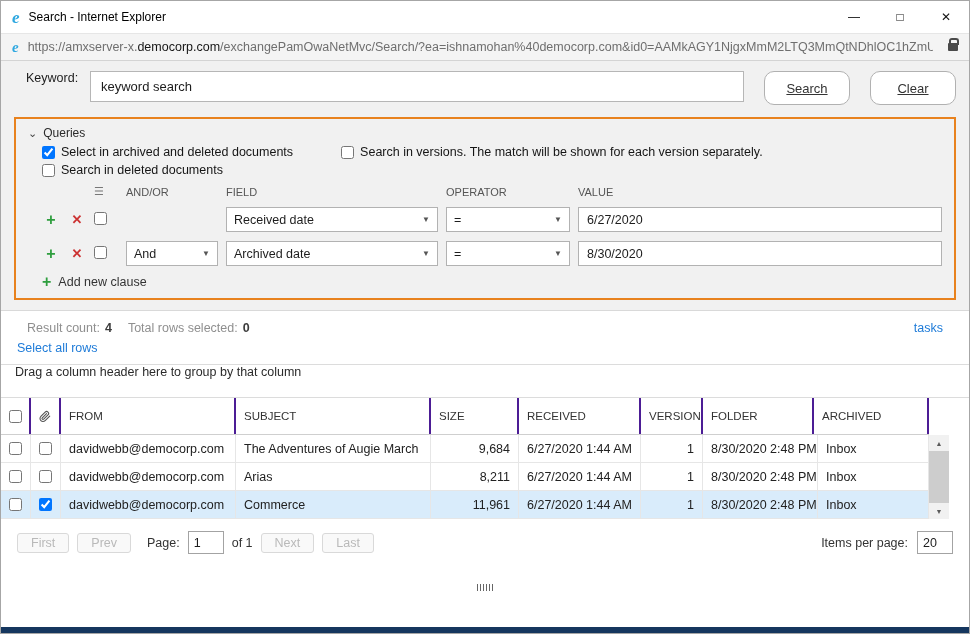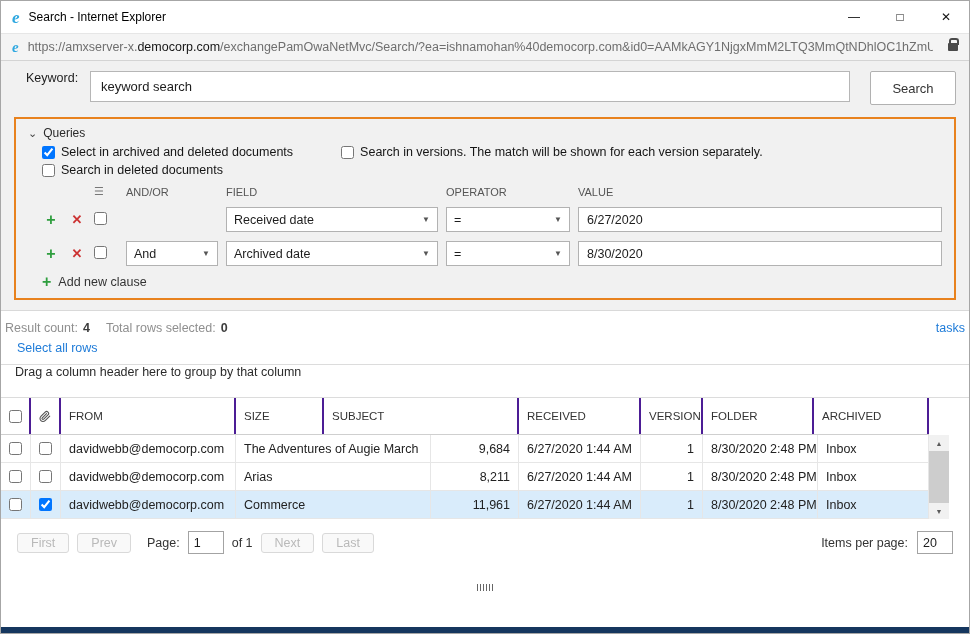--- a/index.html
+++ b/index.html
@@ -27,22 +27,22 @@
   .lock { width:10px; height:8px; background:#4a4a4a; border-radius:1px; position:relative; margin-left:6px; flex:0 0 auto; }
   .lock::before { content:''; position:absolute; top:-5px; left:1px; width:6px; height:5px;
     border:2px solid #4a4a4a; border-bottom:none; border-radius:3px 3px 0 0; }
 
   
   .toolbar { background:#f1f1f1; padding:10px 13px 10px; }
   .keyword-row { display:flex; align-items:flex-start;margin-left:12px; }
   .keyword-label { width:64px; color:#1c1c1c; }
   .keyword-input { flex:1; height:31px; border:1px solid #b6b6b6; background:#fff; padding:0 10px; font-size:13px;
     font-family:"Liberation Sans", sans-serif; color:#1c1c1c; }
-  .btn { height:34px; min-width:86px; margin-left:20px; background:#fff; border:1px solid #b1b1b1; border-radius:2px;
-    font-size:13px; color:#333; font-family:"Liberation Sans", sans-serif; cursor:pointer; }
+  .btn { height:34px; min-width:86px; margin-left:20px; background:#fff; border:1px solid #b1b1b1; border-radius:10px;
+    font-size:13px; color:#333; font-family:"Liberation Sans", sans-serif; cursor:pointer;text-decoration:underline; }
 
   .queries-box { margin-top:12px; border:2px solid #e8821e; padding:6px 12px 8px 12px; }
   .queries-title { display:flex; align-items:center; gap:6px; color:#2b2b2b; font-size:12px; height:16px; }
   .chev { font-size:11px; color:#444; line-height:1; }
   .opt-line { display:flex; align-items:center; margin-top:4px; padding-left:14px; gap:6px; color:#151515; }
   .opt-line label { display:flex; align-items:center; gap:6px; }
   .opt-gap { margin-right:42px; }
   input[type=checkbox]{ width:13px; height:13px; margin:0; }
 
   .clause-grid {
@@ -56,21 +56,21 @@
   .icon-x { color:#cc3232; font-weight:bold; font-size:13px; line-height:1; text-align:center; cursor:pointer; }
   .dropdown { height:25px; background:#fff; border:1px solid #b2b2b2; display:flex; align-items:center;
     justify-content:space-between; padding:0 7px; color:#1d1d1d; cursor:pointer; }
   .dd-arrow { font-size:8px; color:#555; }
   .value-input { height:25px; width:100%; border:1px solid #b2b2b2; padding:0 8px; font-size:12.5px;
     font-family:"Liberation Sans", sans-serif; color:#1d1d1d; background:#fff; }
   .add-clause { margin-top:8px; padding-left:14px; display:flex; align-items:center; gap:7px; color:#333; cursor:pointer; }
 
   
   .results { background:#fff; border-top:1px solid #d9d9d9; }
-  .info-row { display:flex; align-items:flex-end; padding:10px 4px 2px; color:#8f8f8f; }
+  .info-row { display:flex; align-items:flex-end; padding:10px 26px 2px; color:#8f8f8f; }
   .info-strong { color:#3c3c3c; font-weight:bold; margin:0 16px 0 5px; }
   .link { color:#1e7bd8; cursor:pointer; }
   .tasks-link { margin-left:auto; }
   .select-all { padding:4px 16px 9px; }
   .group-bar { border-top:1px solid #dcdcdc; border-bottom:1px solid #dcdcdc; height:34px; display:flex;
     padding:0 14px; color:#2b2b2b; }
 
   .tbl-header { display:flex; height:37px; border-bottom:1px solid #cfcfcf; width:928px; }
   .cell { border-right:2px solid #4c1d95; display:flex; align-items:center; padding:0 8px; overflow:hidden; white-space:nowrap; }
   .hdr-cell { color:#333; font-size:11.5px; }
@@ -128,20 +128,21 @@
     <div class="url"><span>https://amxserver-x.</span><span class="domain">democorp.com</span><span>/exchangePamOwaNetMvc/Search/?ea=ishnamohan%40democorp.com&amp;id0=AAMkAGY1NjgxMmM2LTQ3MmQtNDhlOC1hZmU3LTVmN</span></div>
     <span class="lock"></span>
   </div>
 
   <div class="toolbar">
 
     <div class="keyword-row">
       <span class="keyword-label">Keyword:</span>
       <input class="keyword-input" type="text" value="keyword search" style="">
       <button class="btn">Search</button>
+      <button class="btn">Clear</button>
     </div>
 
     <div class="queries-box">
       <div class="queries-title">
         <span class="chev">⌄</span>
         <span>Queries</span>
       </div>
 
       <div class="opt-line">
         <label class="opt-gap">
@@ -228,22 +229,22 @@
     <div class="tbl-header">
       <div class="cell c-select">
           <input type="checkbox" style="">
         </div>
       <div class="cell c-attach">
         <svg width="12" height="13" viewBox="0 0 24 24">
             <path d="M21.44 11.05l-9.19 9.19a6 6 0 1 1-8.49-8.49l8.57-8.57a4 4 0 0 1 5.66 5.66l-8.59 8.57a2 2 0 0 1-2.83-2.83l8.49-8.48" fill="none" stroke="#555" stroke-width="2.2" stroke-linecap="round" stroke-linejoin="round"></path>
           </svg>
       </div>
       <div class="cell c-from hdr-cell">FROM</div>
+      <div class="cell c-subject hdr-cell">SUBJECT</div>
       <div class="cell c-size hdr-cell" style="justify-content:flex-start;">SIZE</div>
-      <div class="cell c-subject hdr-cell">SUBJECT</div>
       <div class="cell c-received hdr-cell">RECEIVED</div>
       <div class="cell c-version hdr-cell" style="justify-content:flex-start;">VERSION</div>
       <div class="cell c-folder hdr-cell">FOLDER</div>
       <div class="cell c-archived hdr-cell">ARCHIVED</div>
     </div>
 
     <div class="table-body">
       <div class="rows">
 
         <div class="tbl-row">

